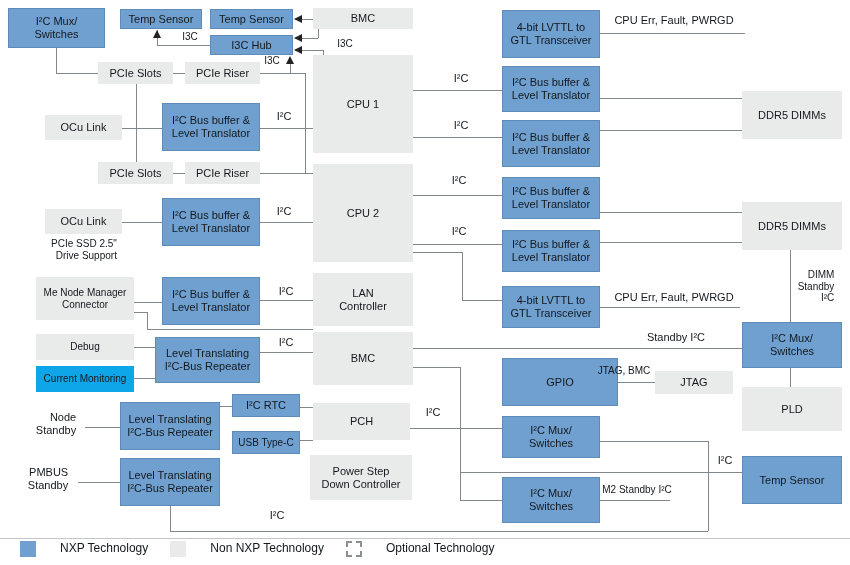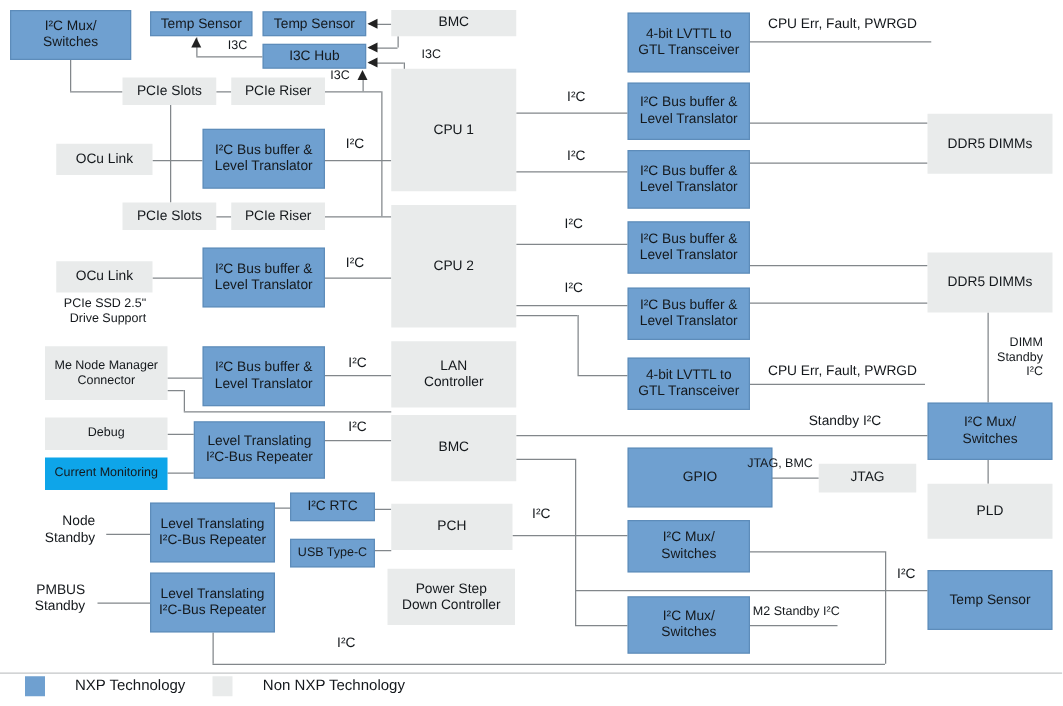--- a/index.html
+++ b/index.html
@@ -38,20 +38,24 @@
 <div class="stage">
   <div class="separator" style="top: 538px;"></div>
   <div class="legend">
     <div class="legend-item">
       <span class="legend-swatch" style="background: rgb(111, 160, 208);"></span>
       <span class="legend-label">NXP Technology</span>
     </div>
     <div class="legend-item">
       <span class="legend-swatch" style="background: rgb(233, 235, 235);"></span>
       <span class="legend-label">Non NXP Technology</span>
+    </div>
+    <div class="legend-item">
+      <span class="legend-swatch optional"></span>
+      <span class="legend-label">Optional Technology</span>
     </div>
   </div>
 <div class="cline" style="left: 56px; top: 48px; width: 1px; height: 25px; background: rgb(130, 135, 139);"></div>
     <div class="cline" style="left: 56px; top: 73px; width: 42px; height: 1px; background: rgb(130, 135, 139);"></div>
     <div class="cline" style="left: 173px; top: 73px; width: 12px; height: 1px; background: rgb(130, 135, 139);"></div>
     <div class="cline" style="left: 260px; top: 73px; width: 45px; height: 1px; background: rgb(130, 135, 139);"></div>
     <div class="cline" style="left: 290px; top: 59px; width: 1px; height: 14px; background: rgb(130, 135, 139);"></div>
     <div class="cline" style="left: 305px; top: 73px; width: 1px; height: 100px; background: rgb(130, 135, 139);"></div>
     <div class="cline" style="left: 136px; top: 84px; width: 1px; height: 78px; background: rgb(130, 135, 139);"></div>
     <div class="cline" style="left: 122px; top: 128px; width: 40px; height: 1px; background: rgb(130, 135, 139);"></div>

